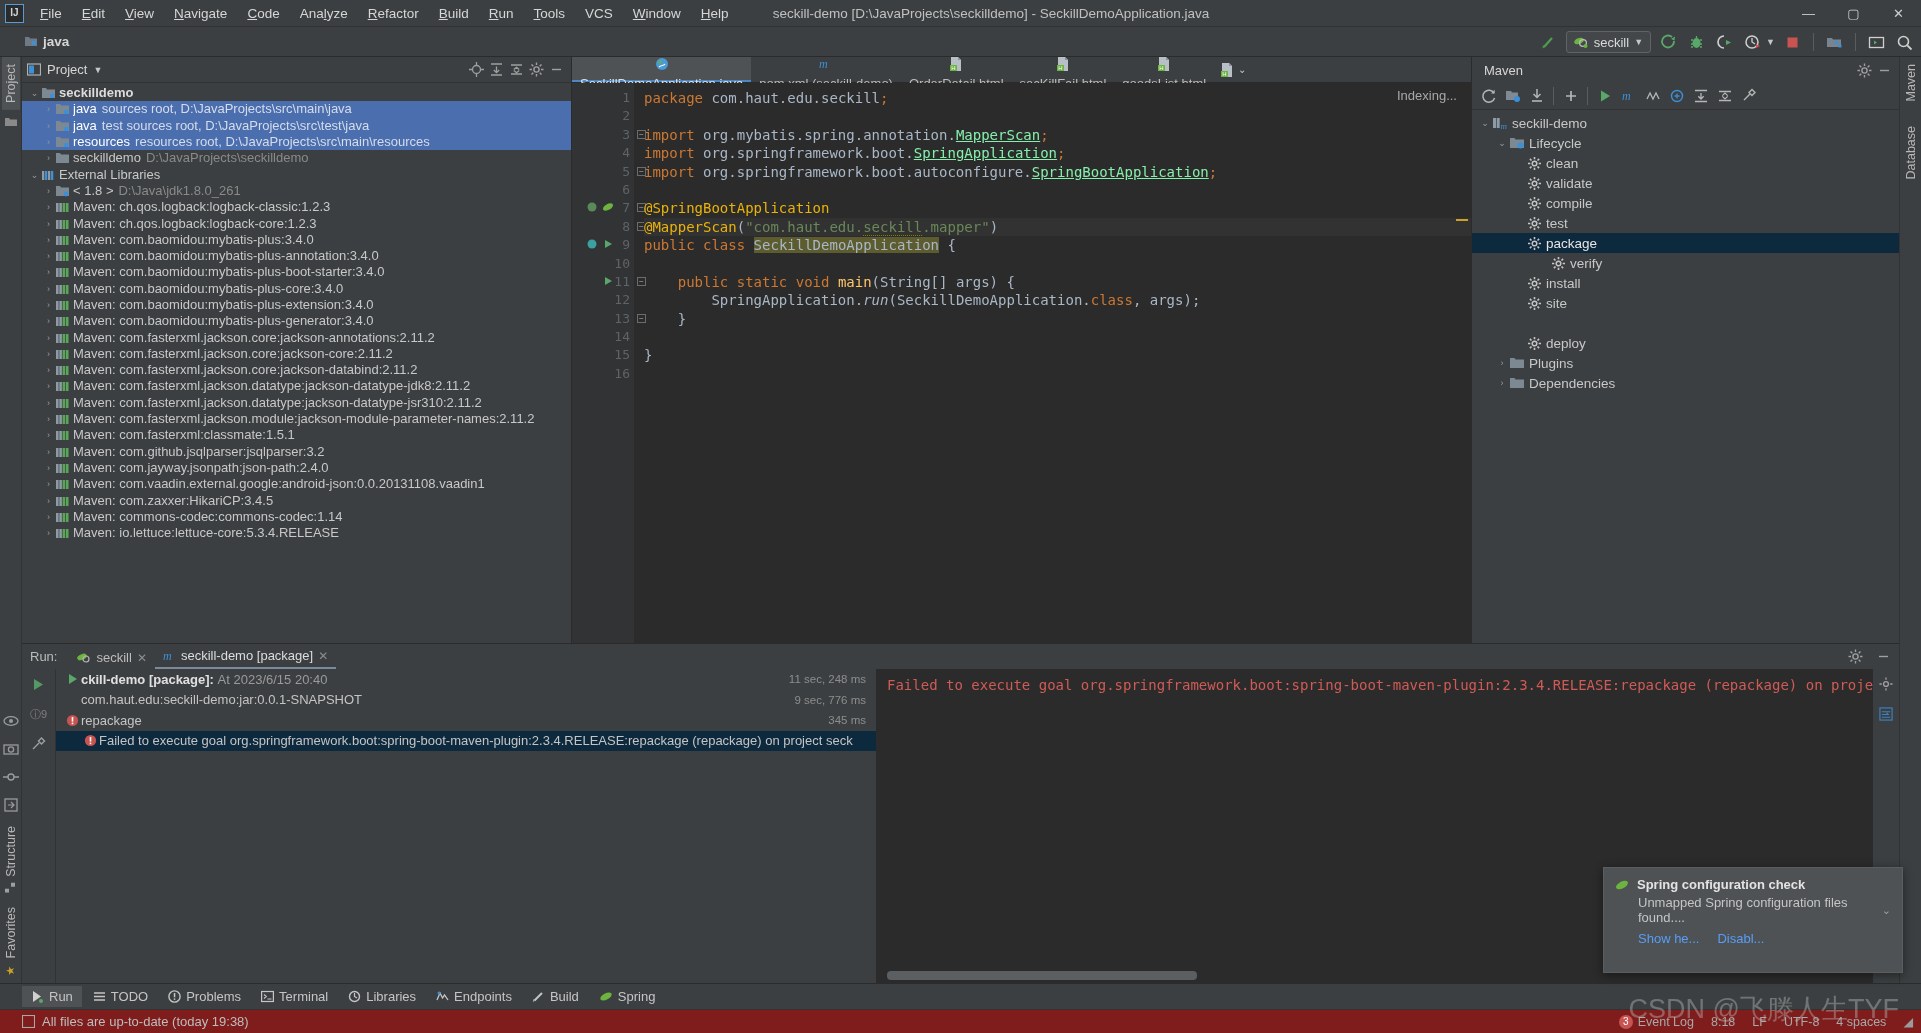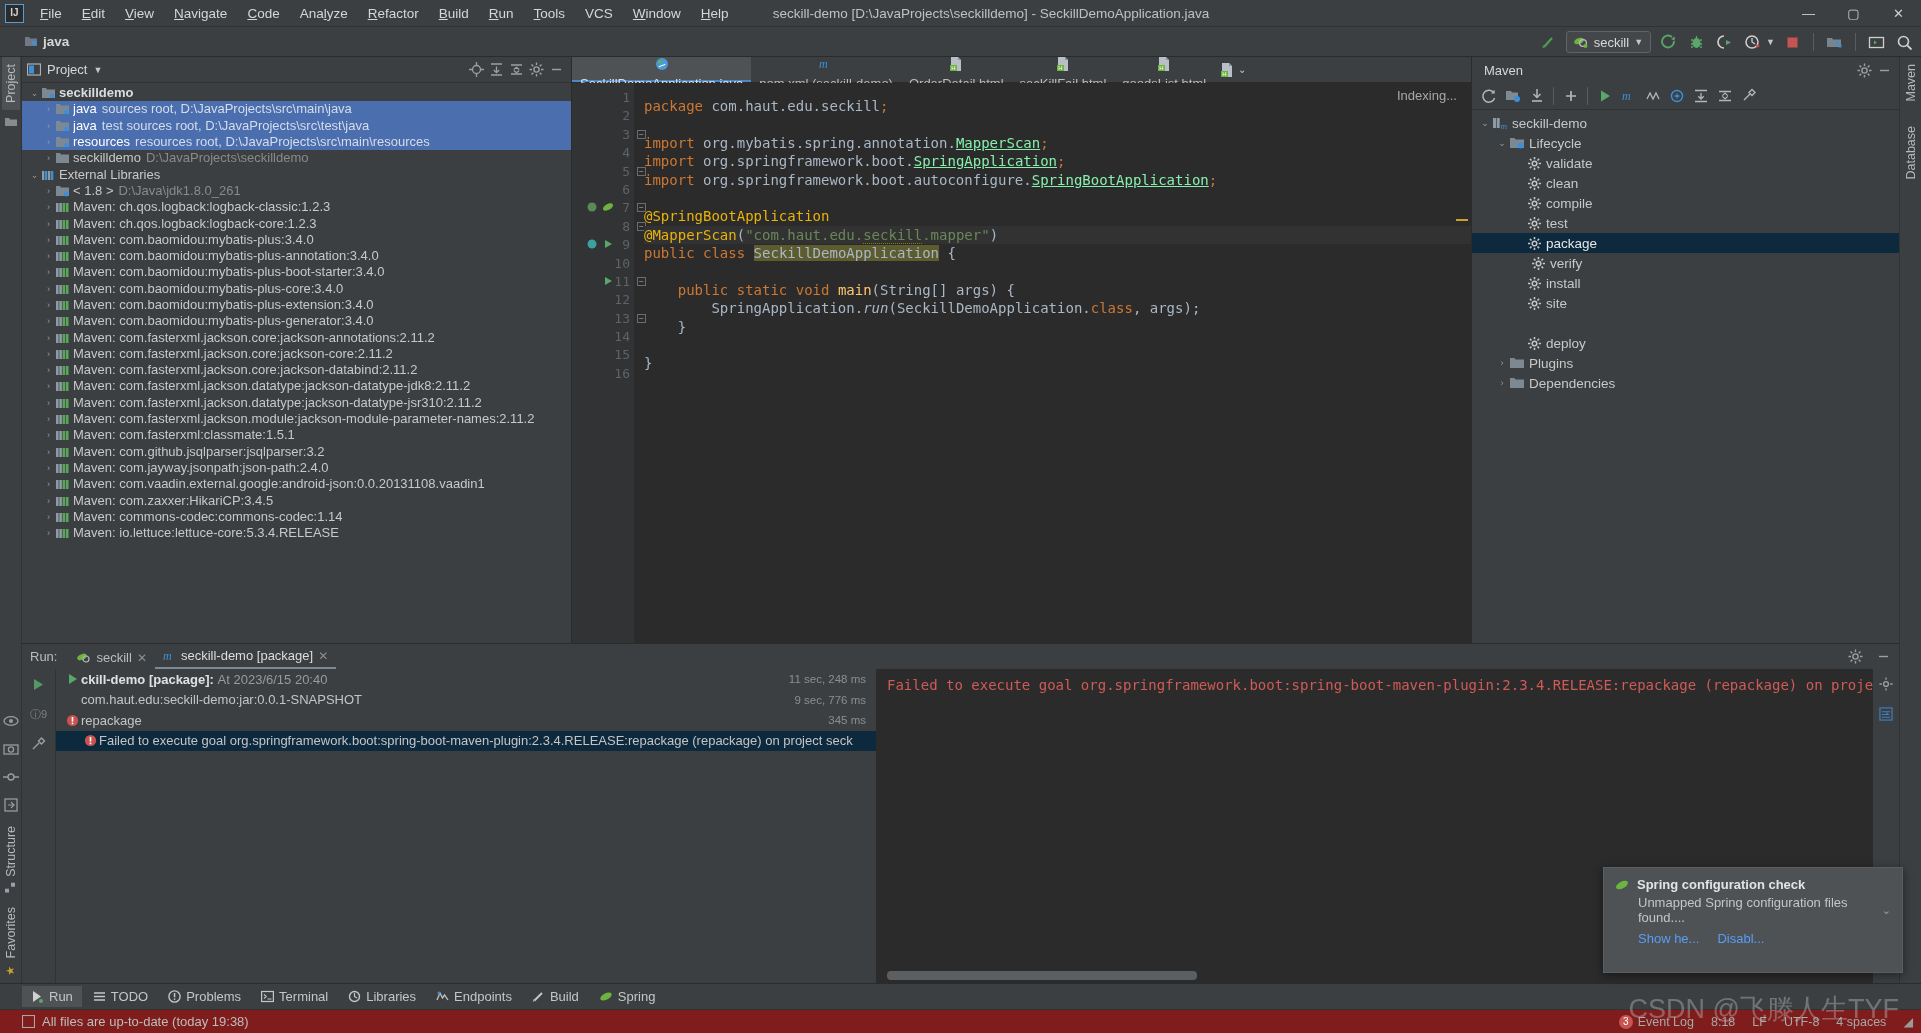--- a/index.html
+++ b/index.html
@@ -119,21 +119,21 @@
     width: 62px; flex: 0 0 62px; background: #313335; text-align: right;
     font-family: "DejaVu Sans Mono", monospace; font-size: 13px; color: #606366;
     padding-top: 6px; position: relative;
   }
   .gln { height: 18.4px; line-height: 18.4px; padding-right: 4px; position: relative; }
   .gln .gmark { position: absolute; left: 14px; top: 2px; width: 14px; height: 14px; }
   .gln .gmark2 { position: absolute; left: 30px; top: 2px; width: 14px; height: 14px; }
   .gln .fold { position: absolute; right: -12px; top: 4px; width: 9px; height: 9px;
                border: 1px solid #6a6d70; color: #9a9a9a; font-size: 8px; line-height: 7px; text-align:center; }
   .code {
-    flex: 1 1 auto; padding-top: 14px; font-family: "DejaVu Sans Mono", monospace;
+    flex: 1 1 auto; padding-top: 6px; font-family: "DejaVu Sans Mono", monospace;
     font-size: 14px; color: #a9b7c6; position: relative; padding-left: 10px; overflow: hidden;
   }
   .cl { height: 18.4px; line-height: 18.4px; white-space: pre; }
   .cl.hl { background: #323232; }
   .kw { color: #cc7832; }
   .an { color: #eab308; }
   .st { color: #6a8759; }
   .ylw { color: #86efac; text-decoration: underline; }
   .mth { color: #ffc66d; }
   .itl { font-style: italic; }
@@ -1019,31 +1019,31 @@
                 <span>Lifecycle</span>
               </div>
               <div class="mrow" style="padding-left: 40px;">
                 <span class="arrow"></span>
                 <span class="mico">
                   <svg width="13" height="13" viewBox="0 0 13 13">
                     <circle cx="6.5" cy="6.5" r="2.3" fill="none" stroke="#c5c5c5" stroke-width="1.5"></circle>
                     <path d="M6.5 0v2.3M6.5 10.7V13M0 6.5h2.3M10.7 6.5H13M1.9 1.9l1.6 1.6M9.5 9.5l1.6 1.6M11.1 1.9L9.5 3.5M3.5 9.5l-1.6 1.6" stroke="#c5c5c5" stroke-width="1.6"></path>
                   </svg>
                 </span>
-                <span>validate</span>
+                <span>clean</span>
               </div>
               <div class="mrow" style="padding-left: 40px;">
                 <span class="arrow"></span>
                 <span class="mico">
                   <svg width="13" height="13" viewBox="0 0 13 13">
                     <circle cx="6.5" cy="6.5" r="2.3" fill="none" stroke="#c5c5c5" stroke-width="1.5"></circle>
                     <path d="M6.5 0v2.3M6.5 10.7V13M0 6.5h2.3M10.7 6.5H13M1.9 1.9l1.6 1.6M9.5 9.5l1.6 1.6M11.1 1.9L9.5 3.5M3.5 9.5l-1.6 1.6" stroke="#c5c5c5" stroke-width="1.6"></path>
                   </svg>
                 </span>
-                <span>clean</span>
+                <span>validate</span>
               </div>
               <div class="mrow" style="padding-left: 40px;">
                 <span class="arrow"></span>
                 <span class="mico">
                   <svg width="13" height="13" viewBox="0 0 13 13">
                     <circle cx="6.5" cy="6.5" r="2.3" fill="none" stroke="#c5c5c5" stroke-width="1.5"></circle>
                     <path d="M6.5 0v2.3M6.5 10.7V13M0 6.5h2.3M10.7 6.5H13M1.9 1.9l1.6 1.6M9.5 9.5l1.6 1.6M11.1 1.9L9.5 3.5M3.5 9.5l-1.6 1.6" stroke="#c5c5c5" stroke-width="1.6"></path>
                   </svg>
                 </span>
                 <span>compile</span>
@@ -1061,21 +1061,21 @@
               <div class="mrow sel" style="padding-left: 40px;">
                 <span class="arrow"></span>
                 <span class="mico">
                   <svg width="13" height="13" viewBox="0 0 13 13">
                     <circle cx="6.5" cy="6.5" r="2.3" fill="none" stroke="#c5c5c5" stroke-width="1.5"></circle>
                     <path d="M6.5 0v2.3M6.5 10.7V13M0 6.5h2.3M10.7 6.5H13M1.9 1.9l1.6 1.6M9.5 9.5l1.6 1.6M11.1 1.9L9.5 3.5M3.5 9.5l-1.6 1.6" stroke="#c5c5c5" stroke-width="1.6"></path>
                   </svg>
                 </span>
                 <span>package</span>
               </div>
-              <div class="mrow" style="padding-left: 44px;">
+              <div class="mrow" style="padding-left: 64px;">
                 <span class="arrow"></span>
                 <span class="mico">
                   <svg width="13" height="13" viewBox="0 0 13 13">
                     <circle cx="6.5" cy="6.5" r="2.3" fill="none" stroke="#c5c5c5" stroke-width="1.5"></circle>
                     <path d="M6.5 0v2.3M6.5 10.7V13M0 6.5h2.3M10.7 6.5H13M1.9 1.9l1.6 1.6M9.5 9.5l1.6 1.6M11.1 1.9L9.5 3.5M3.5 9.5l-1.6 1.6" stroke="#c5c5c5" stroke-width="1.6"></path>
                   </svg>
                 </span>
                 <span>verify</span>
               </div>
               <div class="mrow" style="padding-left: 40px;">

